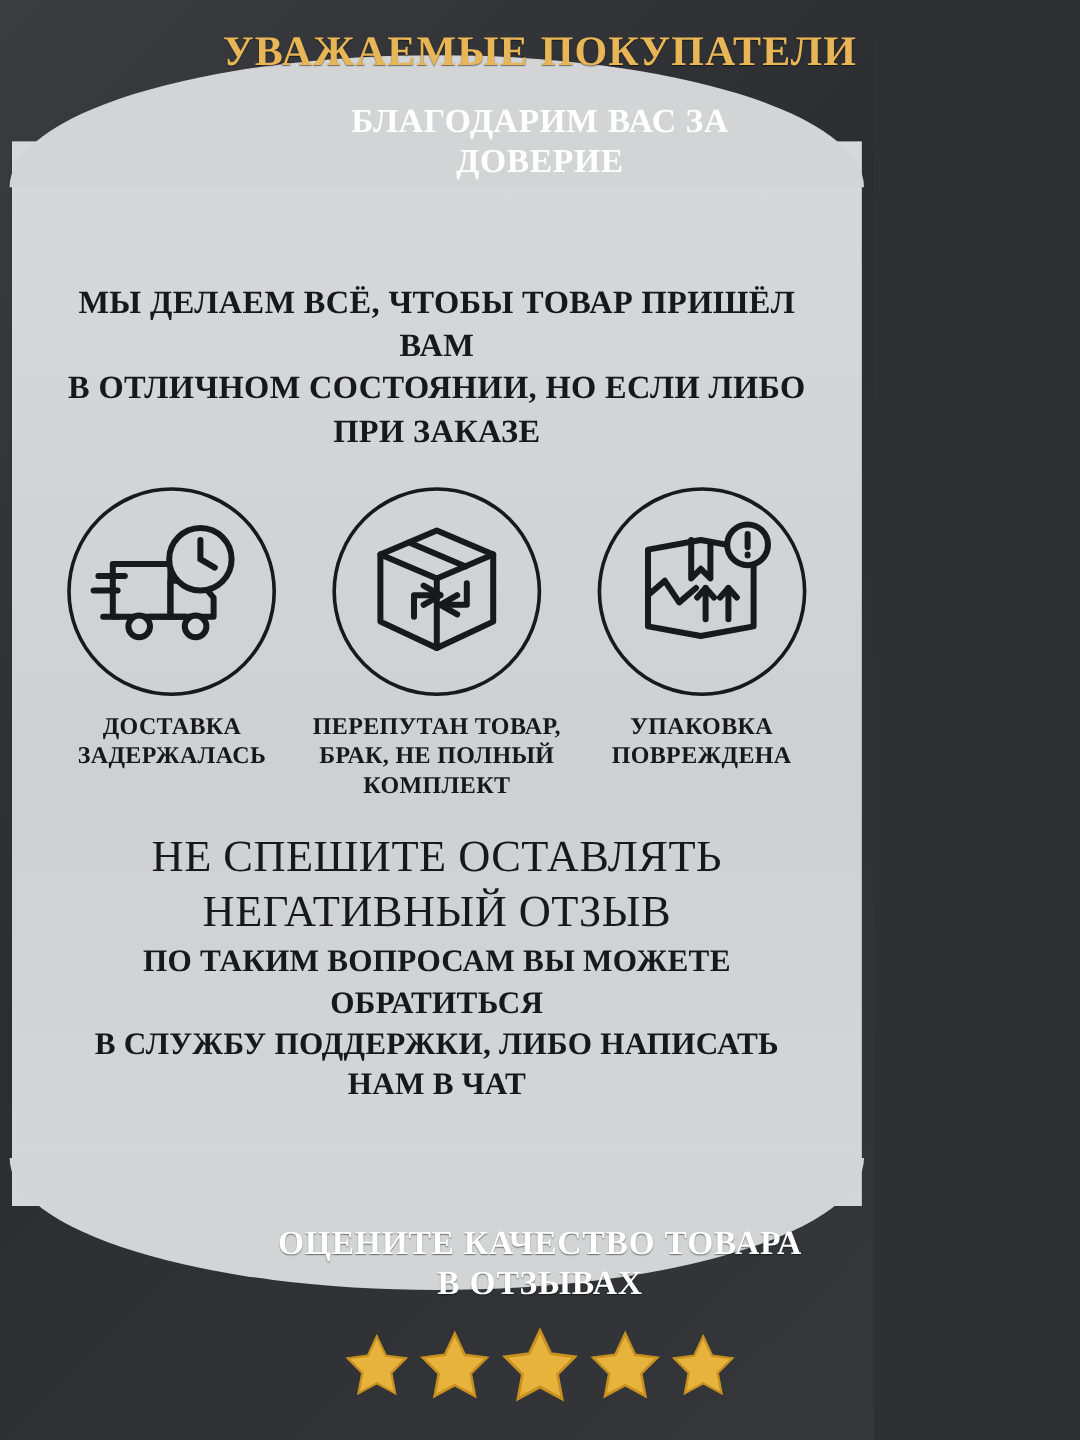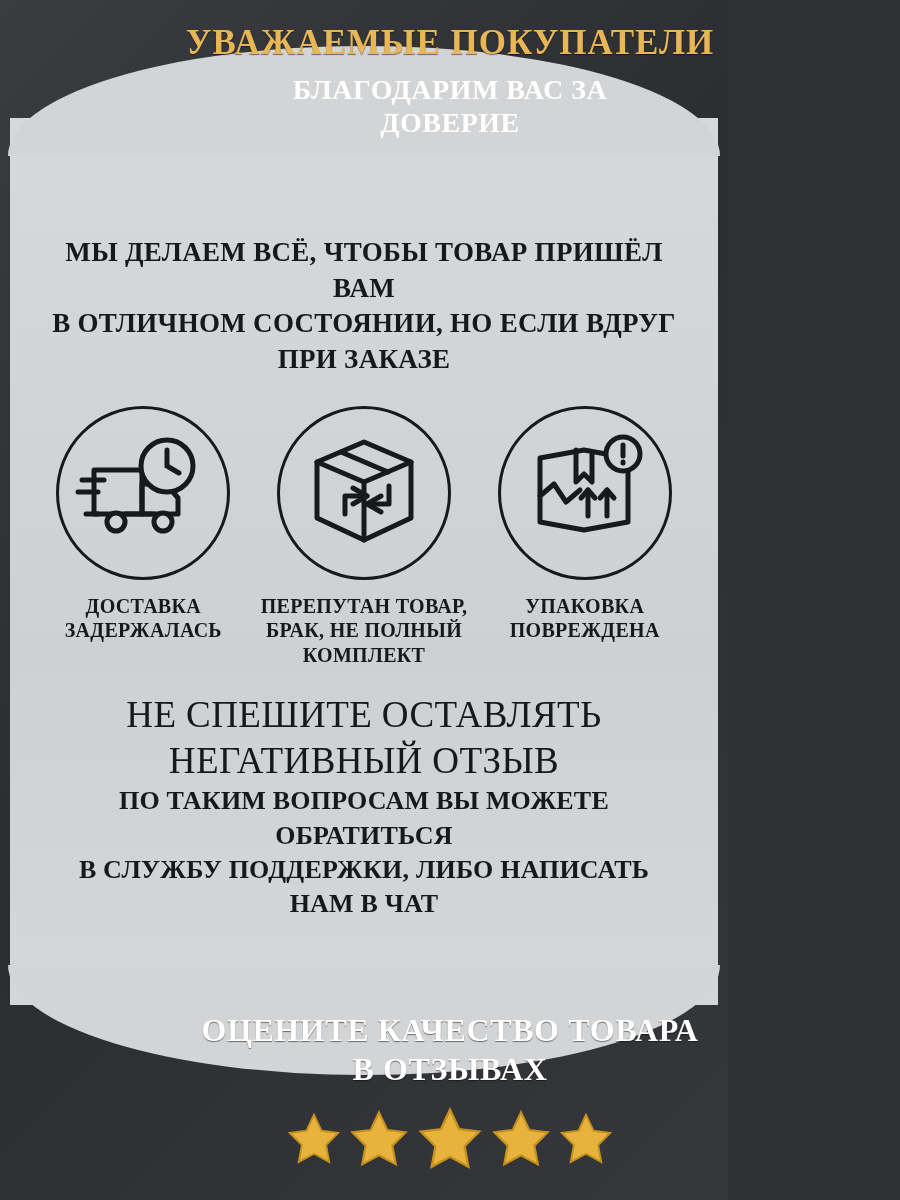--- a/index.html
+++ b/index.html
@@ -68,21 +68,21 @@
   }
   .header-title {
     font-size: 35px;
     font-weight: bold;
     letter-spacing: 1px;
     color: #e8b657;
     line-height: 1.1;
     text-shadow: 0 1px 1px rgba(0,0,0,0.5);
   }
   .header-sub {
-    margin-top: 10px;
+    margin-top: 22px;
     font-size: 28px;
     font-weight: bold;
     color: #ffffff;
     line-height: 1.18;
     letter-spacing: 0.5px;
   }
 
   
   .content {
     position: absolute;
@@ -159,21 +159,21 @@
   .footer {
     position: absolute;
     left: 0;
     bottom: 0;
     width: 900px;
     text-align: center;
     z-index: 5;
     padding-bottom: 22px;
   }
   .footer-title {
-    font-size: 32px;
+    font-size: 28px;
     font-weight: bold;
     color: #ffffff;
     line-height: 1.2;
     letter-spacing: 0.6px;
     text-shadow: 0 1px 1px rgba(0,0,0,0.5);
   }
   .stars {
     margin-top: 16px;
     display: flex;
     justify-content: center;
@@ -199,21 +199,21 @@
 
   <div class="panel">
     <div class="panel-curve-top"></div>
     <div class="panel-curve-bottom"></div>
   </div>
 
   <div class="content">
 
     <div class="intro">
       <div>МЫ ДЕЛАЕМ ВСЁ, ЧТОБЫ ТОВАР ПРИШЁЛ ВАМ</div>
-      <div>В ОТЛИЧНОМ СОСТОЯНИИ, НО ЕСЛИ ВДРУГ</div>
+      <div>В ОТЛИЧНОМ СОСТОЯНИИ, НО ЕСЛИ ЛИБО</div>
       <div>ПРИ ЗАКАЗЕ</div>
     </div>
 
     <div class="icons-row">
 
       <div class="icon-cell">
         <div class="icon-circle">
           <svg width="150" height="150" viewBox="0 0 150 150" aria-hidden="true">
             <g fill="none" stroke="#17191b" stroke-width="5" stroke-linejoin="round" stroke-linecap="round">
 

